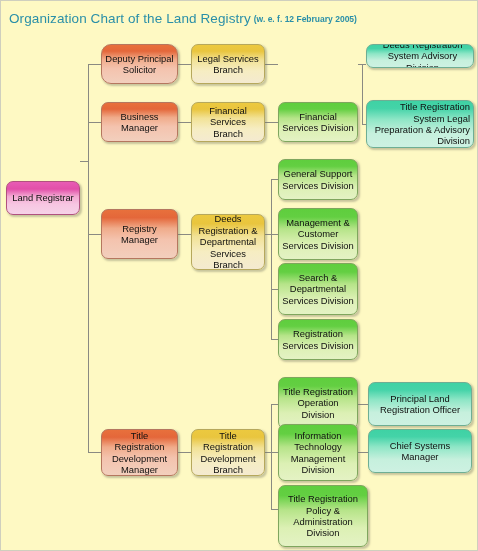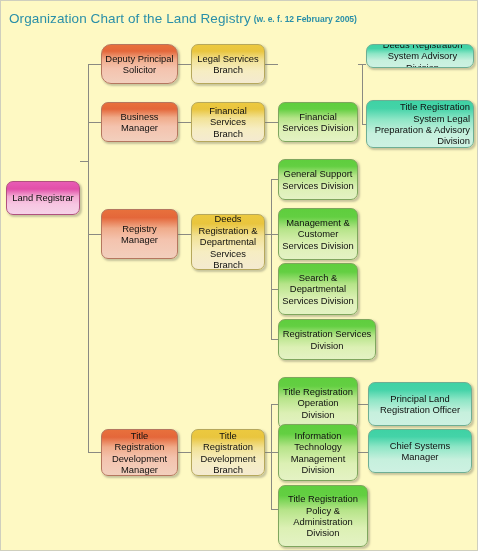--- a/index.html
+++ b/index.html
@@ -188,21 +188,21 @@
   </div>
   <div class="node c-green" style="left:277px; top:158px; width:80px; height:41px;">
     <span class="lbl">General Support Services Division</span>
   </div>
   <div class="node c-green" style="left:277px; top:207px; width:80px; height:52px;">
     <span class="lbl">Management &amp; Customer Services Division</span>
   </div>
   <div class="node c-green" style="left:277px; top:262px; width:80px; height:52px;">
     <span class="lbl">Search &amp; Departmental Services Division</span>
   </div>
-  <div class="node c-green" style="left:277px; top:318px; width:98px; height:41px;">
+  <div class="node c-green" style="left:277px; top:318px; width:80px; height:41px;">
     <span class="lbl">Registration Services Division</span>
   </div>
   <div class="node c-green" style="left:277px; top:376px; width:80px; height:52px;">
     <span class="lbl">Title Registration Operation Division</span>
   </div>
   <div class="node c-green" style="left:277px; top:423px; width:80px; height:57px;">
     <span class="lbl">Information Technology Management Division</span>
   </div>
   <div class="node c-green" style="left:277px; top:484px; width:90px; height:62px;">
     <span class="lbl">Title Registration Policy &amp; Administration Division</span>

